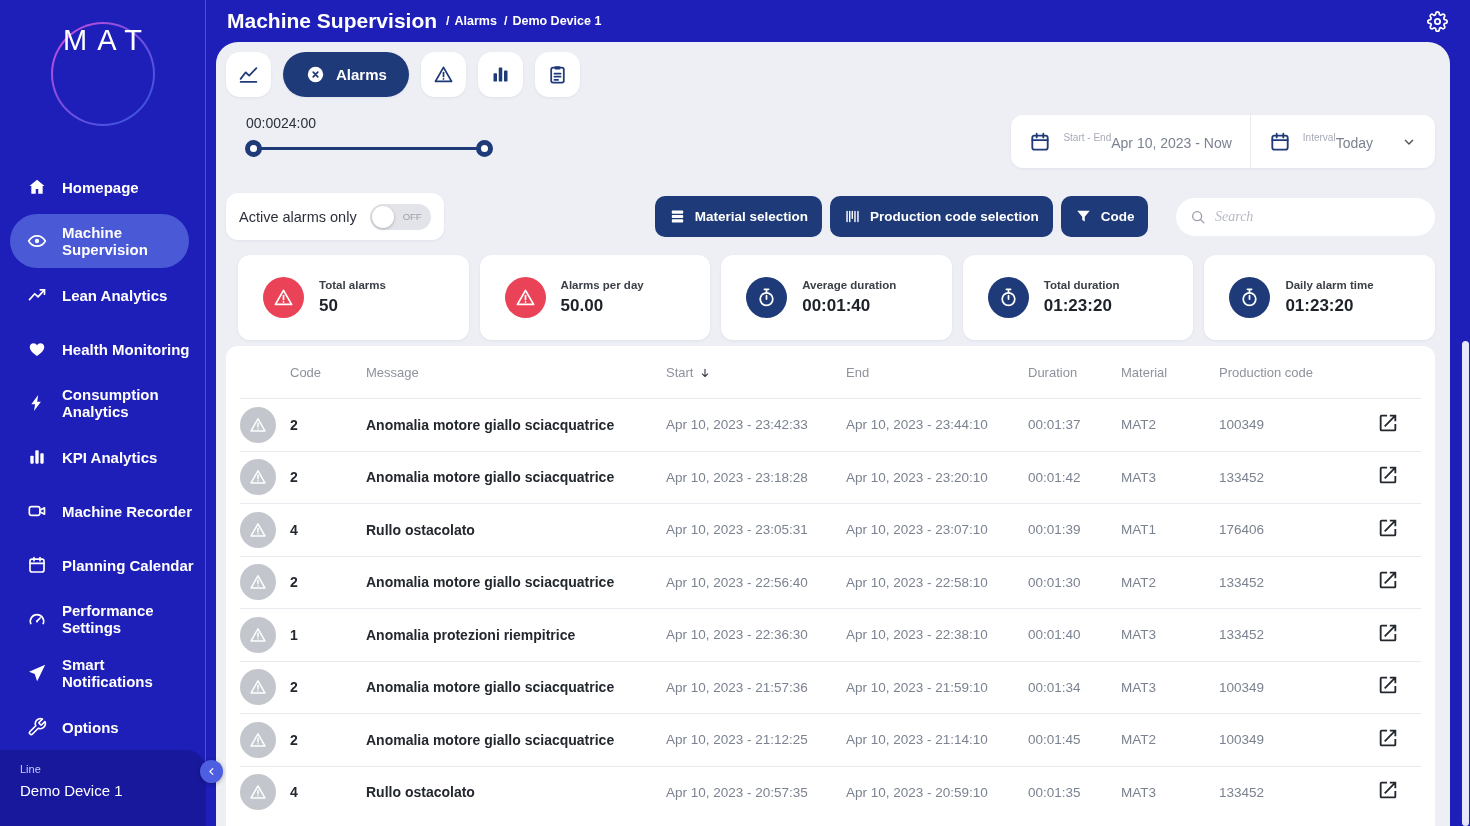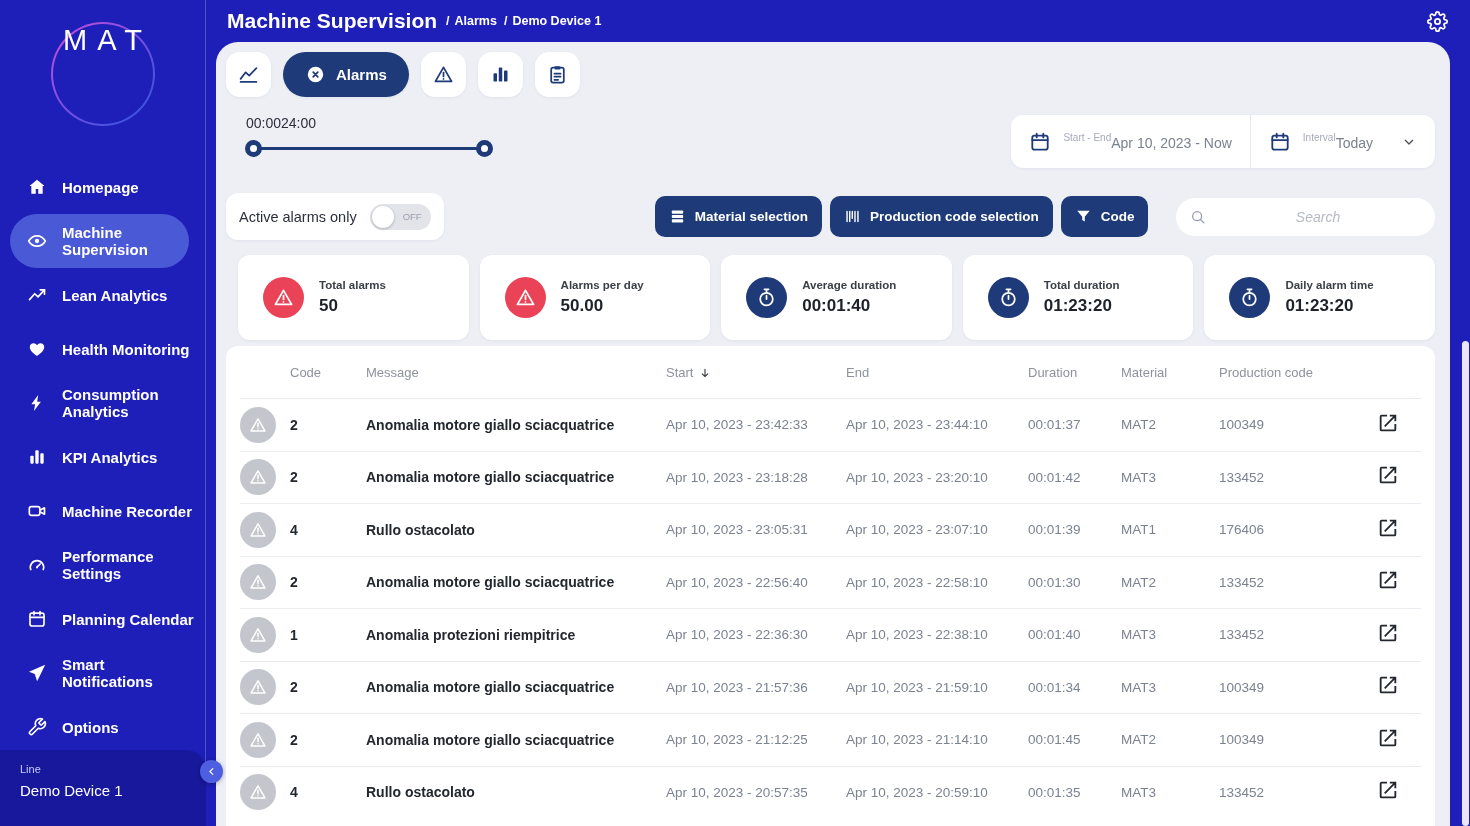--- a/index.html
+++ b/index.html
@@ -115,21 +115,21 @@
     height:41px; background:#1e3a78; color:#fff; border-radius:10px;
     display:flex; align-items:center; gap:9px; padding:0 14px;
     font-weight:700; font-size:13.5px; white-space:nowrap;
   }
   .fbtn .icon { width:17px; height:17px; }
   .search {
     margin-left:auto; width:259px; height:38px; background:#fff; border-radius:19px;
     display:flex; align-items:center; gap:9px; padding:0 14px;
   }
   .search .icon { width:16px; height:16px; color:#9aa0ab; }
-  .search input { border:none; outline:none; width:100%; background:transparent; font-family:Liberation Sans, sans-serif; font-size:14px; font-style:italic; color:#ec4899;text-align:center; }
+  .search input { border:none; outline:none; width:100%; background:transparent; font-family:Liberation Serif, serif; font-size:14px; font-style:italic; color:#ec4899; }
   .search input::placeholder { color:#b6bac4; }
 
   .stats { display:flex; gap:11px; margin-top:15px;padding-left:12px; }
   .stat {
     flex:1; background:#fff; border-radius:12px; height:85px;
     display:flex; align-items:center; gap:15px; padding-left:25px;
     box-shadow:0 1px 3px rgba(25,35,90,.06);
   }
   .stat-icon { width:41px; height:41px; border-radius:50%; display:flex; align-items:center; justify-content:center; color:#fff; }
   .stat-icon.red { background:#ea4256; }
@@ -236,36 +236,36 @@
             <rect x="2.8" y="6.8" width="12.6" height="10.4" rx="2.4"></rect>
             <path d="M15.4 11.2 21 8.2v7.6l-5.6-3"></path>
           </svg>
         </span>
         <span class="lbl">Machine Recorder</span>
       </div>
 
       <div class="nav-item">
         <span class="icon">
           <svg viewBox="0 0 24 24" fill="none" stroke="currentColor" stroke-width="2" stroke-linecap="round" stroke-linejoin="round">
+            <rect x="3.6" y="5" width="16.8" height="15.4" rx="2.4"></rect>
+            <path d="M3.6 10h16.8M8.4 3v4M15.6 3v4"></path>
+          </svg>
+        </span>
+        <span class="lbl">Planning Calendar</span>
+      </div>
+
+      <div class="nav-item">
+        <span class="icon">
+          <svg viewBox="0 0 24 24" fill="none" stroke="currentColor" stroke-width="2" stroke-linecap="round" stroke-linejoin="round">
             <path d="M4.5 17.5a8 8 0 1 1 15 0"></path>
             <path d="m12 14.6 3.8-3.8"></path>
             <circle cx="12" cy="15" r="1.2" fill="currentColor" stroke="none"></circle>
           </svg>
         </span>
         <span class="lbl">Performance Settings</span>
-      </div>
-
-      <div class="nav-item">
-        <span class="icon">
-          <svg viewBox="0 0 24 24" fill="none" stroke="currentColor" stroke-width="2" stroke-linecap="round" stroke-linejoin="round">
-            <rect x="3.6" y="5" width="16.8" height="15.4" rx="2.4"></rect>
-            <path d="M3.6 10h16.8M8.4 3v4M15.6 3v4"></path>
-          </svg>
-        </span>
-        <span class="lbl">Planning Calendar</span>
       </div>
 
       <div class="nav-item">
         <span class="icon">
           <svg viewBox="0 0 24 24" fill="none" stroke="currentColor" stroke-width="2" stroke-linecap="round" stroke-linejoin="round">
             <path fill="currentColor" stroke="none" d="M21.8 2.2 2.4 10.5l6.9 2.8 2.8 8.5 3.2-6.3z"></path>
           </svg>
         </span>
         <span class="lbl">Smart Notifications</span>
       </div>

